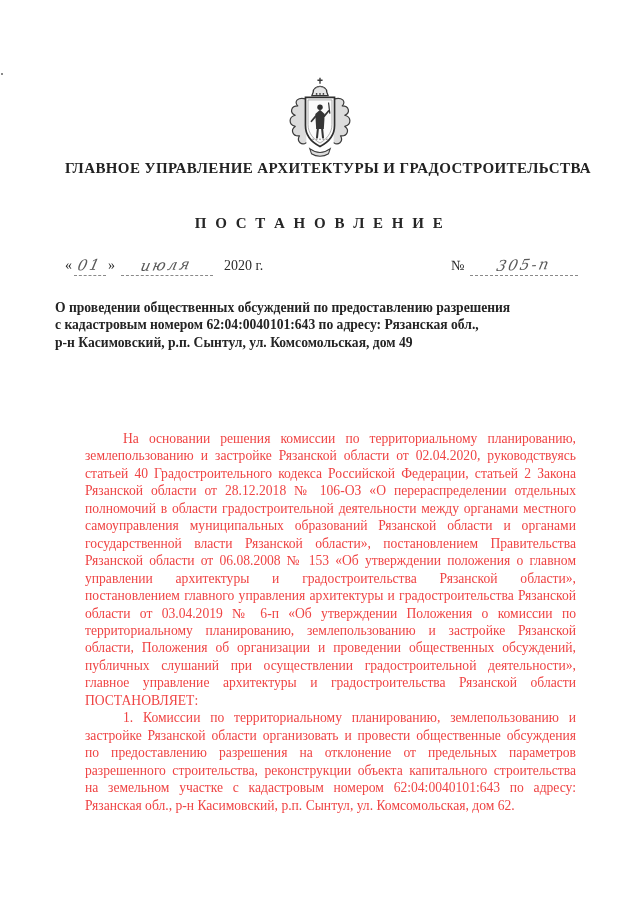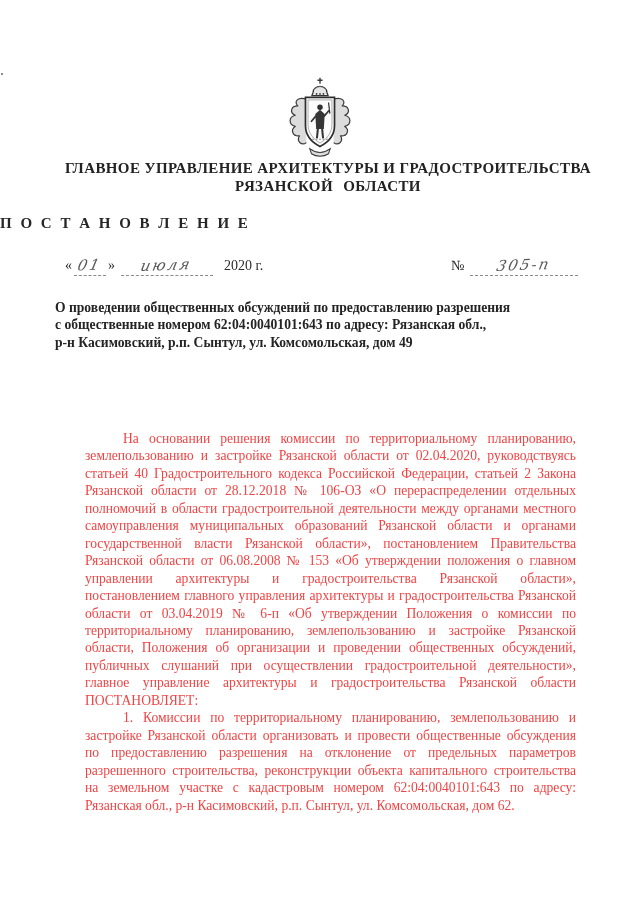--- a/index.html
+++ b/index.html
@@ -35,20 +35,21 @@
     font-size: 15px;
     line-height: 18px;
     letter-spacing: 0.4px;
     color: #222;
   }
   .org-line2 { word-spacing: 6px; }
   .doc-type {
     position: absolute;
     top: 215px;
     left: 0; right: 0;
+    text-align: center;
     font-weight: bold;
     font-size: 15px;
     letter-spacing: 2.5px;
     color: #262626;
   }
   .dateline {
     position: absolute;
     top: 256px;
     left: 65px;
     right: 60px;
@@ -136,40 +137,39 @@
       <path d="M60,31 L61.5,44" stroke="#2f2f2f" stroke-width="1.4"></path>
       <path d="M47.5,62 l-1,10 M52.5,62 l1,10" stroke="#353535" stroke-width="2.4" stroke-linecap="round"></path>
       <path d="M41,74 h18" stroke="#6a6a6a" stroke-width="1" stroke-dasharray="2 2"></path>
 
       <path d="M38,85 C46,91 54,91 62,85 L60,91 C54,95 46,95 40,91 Z" fill="#dcdcdc" stroke="#3a3a3a" stroke-width="1.2"></path>
     </svg>
   </div>
 
   <div class="org-header">
     <div>ГЛАВНОЕ УПРАВЛЕНИЕ АРХИТЕКТУРЫ И ГРАДОСТРОИТЕЛЬСТВА</div>
-    <div class="org-line2">РЯЗАНСКОЙ  ОБЛАСТИ</div>
   </div>
 
   <div class="doc-type">П О С Т А Н О В Л Е Н И Е</div>
 
   <div class="dateline">
     <div>
       <span>«</span><span class="u-dash u-day"><span class="hand">01</span></span><span>»</span>
       <span class="u-dash u-month"><span class="hand">июля</span></span>
       <span class="printed-year">2020 г.</span>
     </div>
     <div>
       <span>№</span>
       <span class="u-dash u-number"><span class="hand">305-п</span></span>
     </div>
   </div>
 
   <div class="subject">
     <div>О проведении общественных обсуждений по предоставлению разрешения</div>
-    <div>с общественные номером 62:04:0040101:643 по адресу: Рязанская обл.,</div>
+    <div>с кадастровым номером 62:04:0040101:643 по адресу: Рязанская обл.,</div>
     <div>р-н Касимовский, р.п. Сынтул, ул. Комсомольская, дом 49</div>
   </div>
 
   <div class="body-text">
     <p>На основании решения комиссии по территориальному планированию, землепользованию и застройке Рязанской области от 02.04.2020, руководствуясь статьей 40 Градостроительного кодекса Российской Федерации, статьей 2 Закона Рязанской области от 28.12.2018 № 106-ОЗ «О перераспределении отдельных полномочий в области градостроительной деятельности между органами местного самоуправления муниципальных образований Рязанской области и органами государственной власти Рязанской области», постановлением Правительства Рязанской области от 06.08.2008 № 153 «Об утверждении положения о главном управлении архитектуры и градостроительства Рязанской области», постановлением главного управления архитектуры и градостроительства Рязанской области от 03.04.2019 № 6-п «Об утверждении Положения о комиссии по территориальному планированию, землепользованию и застройке Рязанской области, Положения об организации и проведении общественных обсуждений, публичных слушаний при осуществлении градостроительной деятельности», главное управление архитектуры и градостроительства Рязанской области ПОСТАНОВЛЯЕТ:</p>
     <p>1. Комиссии по территориальному планированию, землепользованию и застройке Рязанской области организовать и провести общественные обсуждения по предоставлению разрешения на отклонение от предельных параметров разрешенного строительства, реконструкции объекта капитального строительства на земельном участке с кадастровым номером 62:04:0040101:643 по адресу: Рязанская обл., р-н Касимовский, р.п. Сынтул, ул. Комсомольская, дом 62.</p>
   </div>
 
 </div>
 

